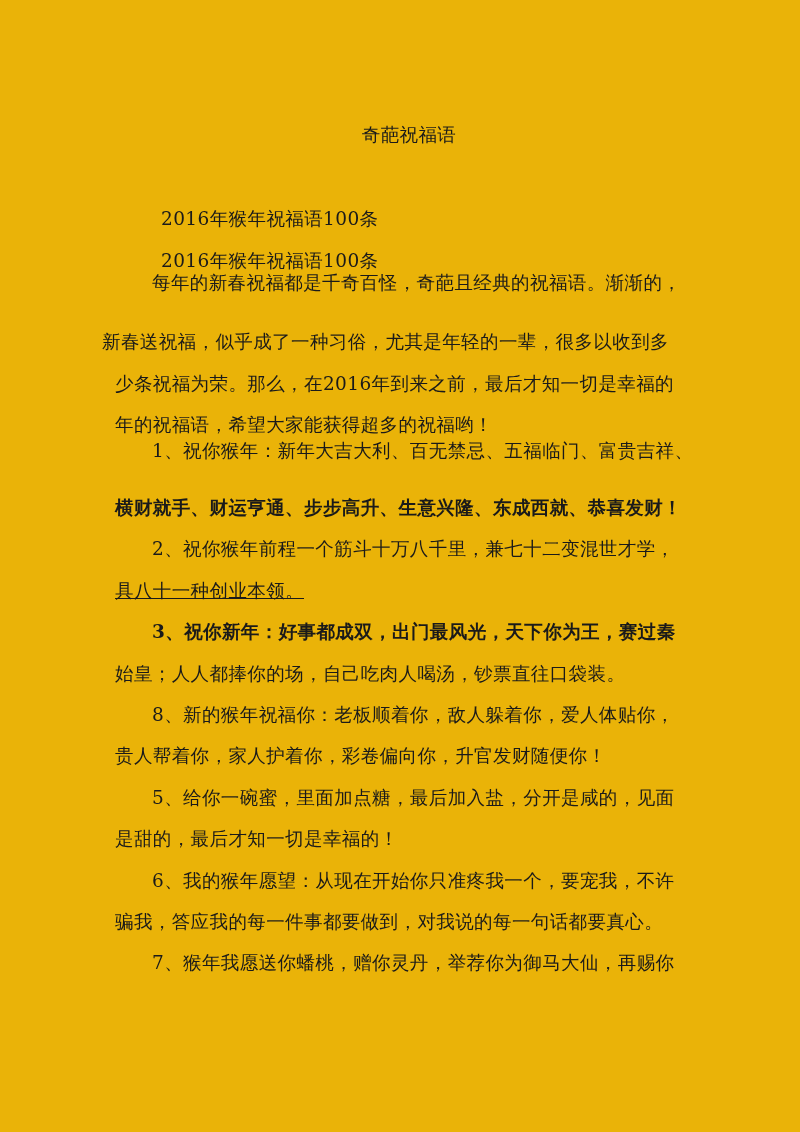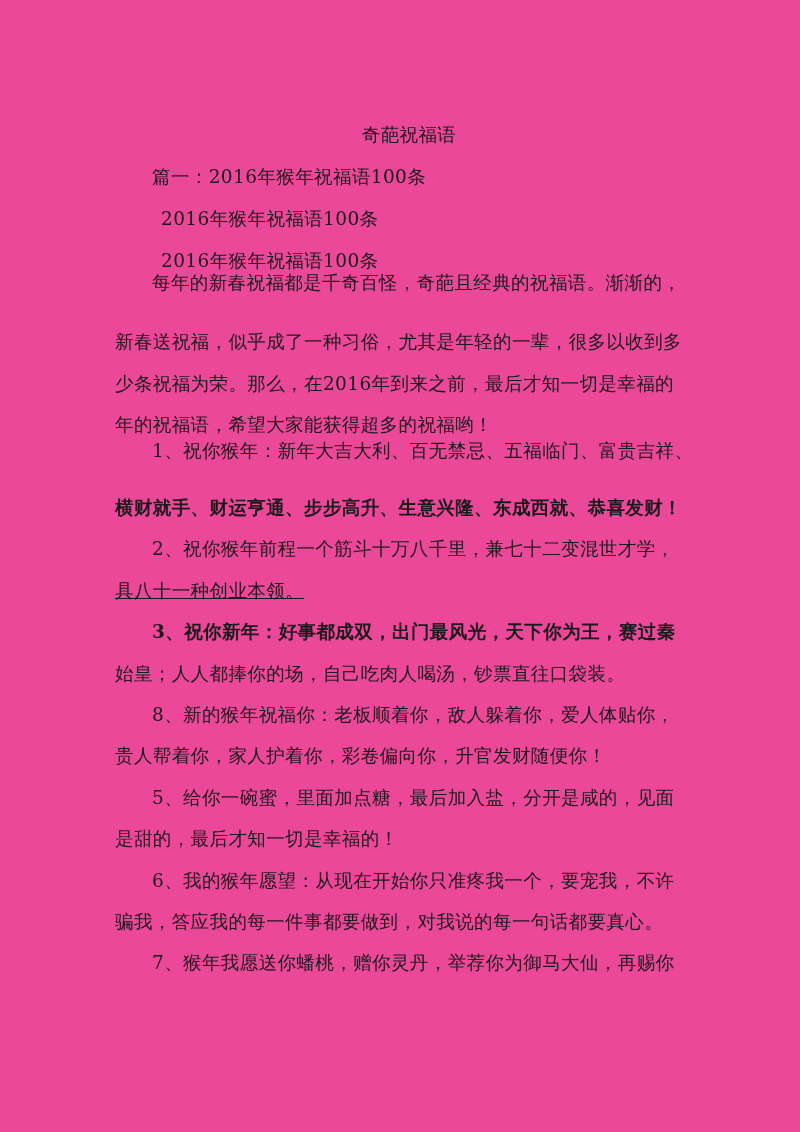--- a/index.html
+++ b/index.html
@@ -14,21 +14,21 @@
       overflow: hidden;
       font-family: "DejaVu Serif", "Liberation Serif", serif;
       color: #1a1a1a;
     }
     .page {
       position: absolute;
       left: 0;
       top: 0;
       width: 800px;
       height: 1132px;
-      background: #ec4899;
+      background: #eab308;
     }
     .line {
       position: absolute;
       white-space: nowrap;
       font-size: 18.5px;
       line-height: 24px;
       letter-spacing: 0.4px;
     }
     .title {
       left: 0;
@@ -38,27 +38,26 @@
       padding-left: 18px;
       box-sizing: border-box;
     }
   </style>
 </head>
 <body>
 
 <div class="page">
   <div class="line title">奇葩祝福语</div>
 
-  <div class="line" style="left:152px; top:165px;">篇一：2016年猴年祝福语100条</div>
   <div class="line" style="left:161px; top:207px;">2016年猴年祝福语100条</div>
   <div class="line" style="left:161px; top:249px;">2016年猴年祝福语100条</div>
 
   <div id="body-lines">
       <div class="line" style="left: 152px; top: 271px;">每年的新春祝福都是千奇百怪，奇葩且经典的祝福语。渐渐的，</div>
-      <div class="line" style="left: 115px; top: 330px;">新春送祝福，似乎成了一种习俗，尤其是年轻的一辈，很多以收到多</div>
+      <div class="line" style="left: 102px; top: 330px;">新春送祝福，似乎成了一种习俗，尤其是年轻的一辈，很多以收到多</div>
       <div class="line" style="left: 115px; top: 372px;">少条祝福为荣。那么，在2016年到来之前，最后才知一切是幸福的</div>
       <div class="line" style="left: 115px; top: 413px;">年的祝福语，希望大家能获得超多的祝福哟！</div>
       <div class="line" style="left: 152px; top: 439px; text-align: right;">1、祝你猴年：新年大吉大利、百无禁忌、五福临门、富贵吉祥、</div>
       <div class="line" style="left: 115px; top: 496px; font-weight: bold;">横财就手、财运亨通、步步高升、生意兴隆、东成西就、恭喜发财！</div>
       <div class="line" style="left: 152px; top: 537px;">2、祝你猴年前程一个筋斗十万八千里，兼七十二变混世才学，</div>
       <div class="line" style="left: 115px; top: 579px; text-decoration: underline;">具八十一种创业本领。</div>
       <div class="line" style="left: 152px; top: 620px; font-weight: bold;">3、祝你新年：好事都成双，出门最风光，天下你为王，赛过秦</div>
       <div class="line" style="left: 115px; top: 662px;">始皇；人人都捧你的场，自己吃肉人喝汤，钞票直往口袋装。</div>
       <div class="line" style="left: 152px; top: 703px;">8、新的猴年祝福你：老板顺着你，敌人躲着你，爱人体贴你，</div>
       <div class="line" style="left: 115px; top: 744px;">贵人帮着你，家人护着你，彩卷偏向你，升官发财随便你！</div>

